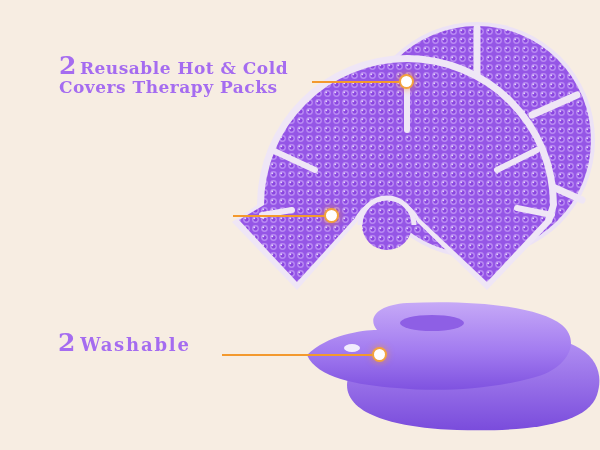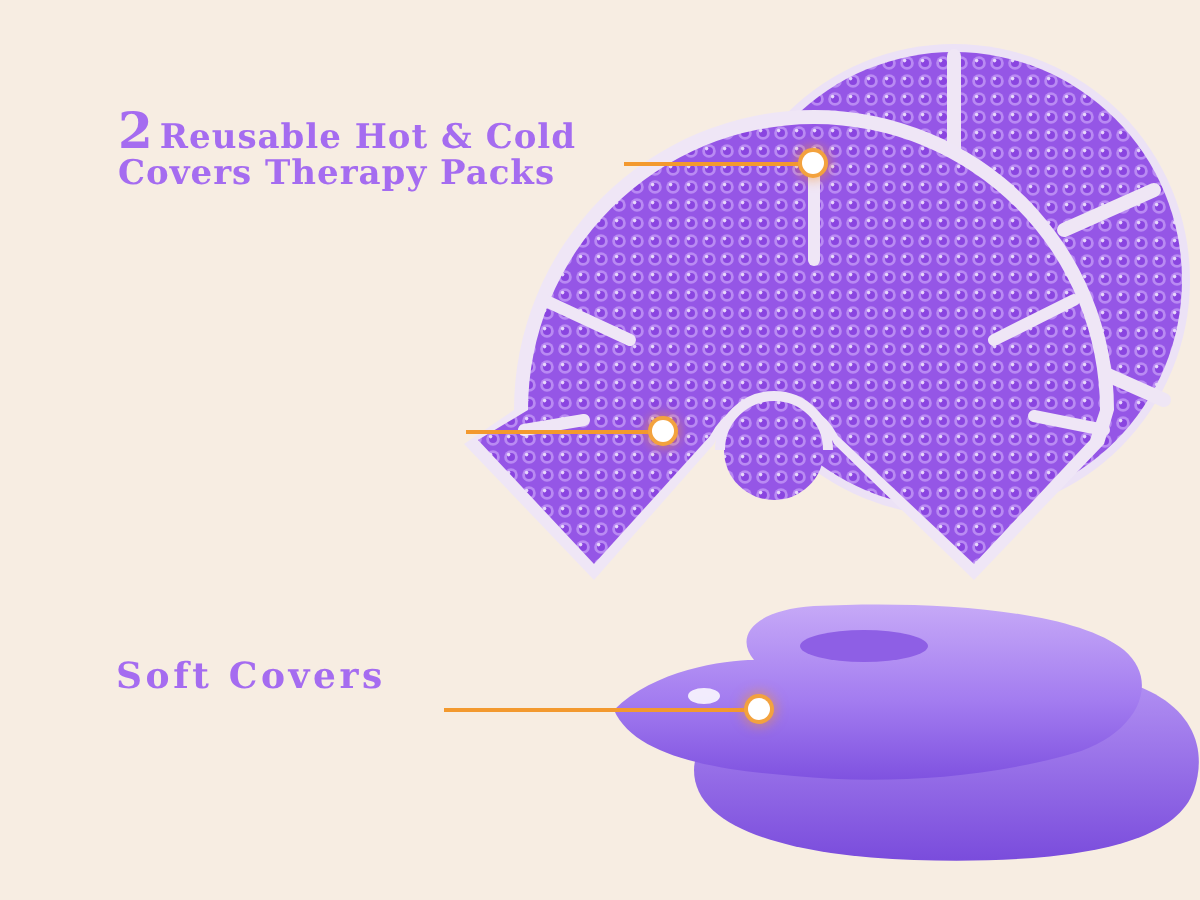--- a/index.html
+++ b/index.html
@@ -115,18 +115,20 @@
     </div>
     <div class="txt">Covers Therapy Packs</div>
   </div>
   <div class="leader" style="left:295px; top:81px; width:90px;"></div>
   <div class="dot" style="left:384px; top:76px;"></div>
 
   <div class="leader" style="left:216px; top:215px; width:94px;"></div>
   <div class="dot" style="left:309px; top:210px;"></div>
 
   <div class="label label-3">
-    <div class="txt">Soft Covers</div>
+    <div>
+      <span class="num">2</span><span class="txt">Washable</span>
+    </div>
   </div>
   <div class="leader" style="left:205px; top:354px; width:152px;"></div>
   <div class="dot" style="left:357px; top:349px;"></div>
 
 </div>
 
 </body></html>

